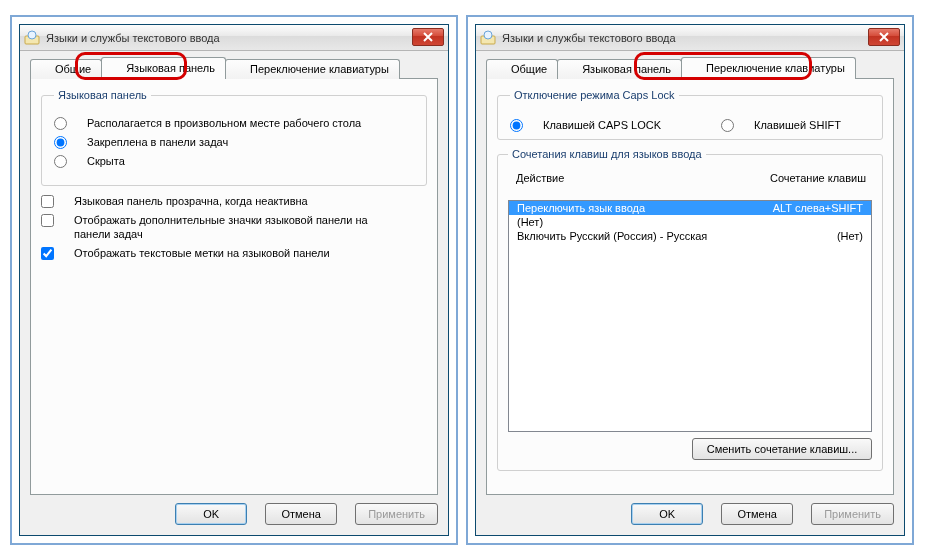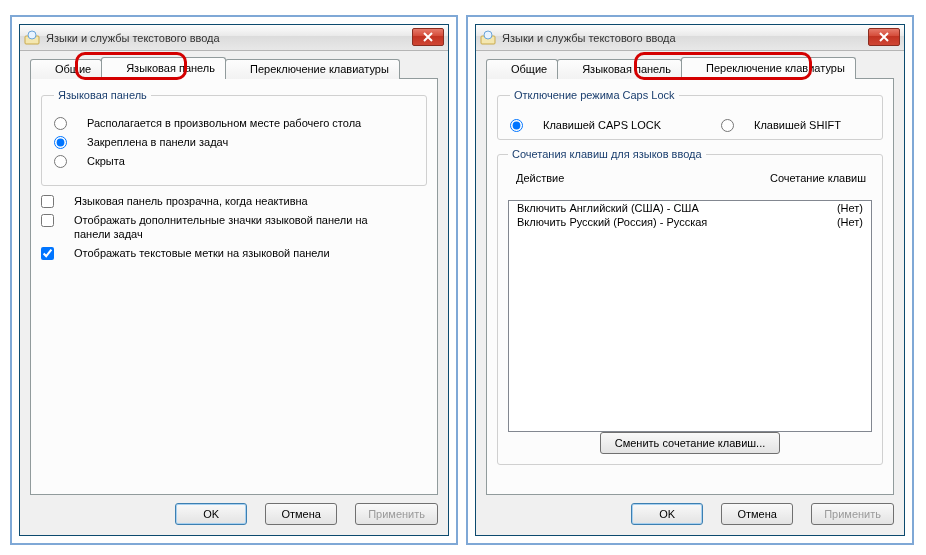--- a/index.html
+++ b/index.html
@@ -141,22 +141,22 @@
   .keys-row {
     display: flex;
     justify-content: space-between;
     padding: 1px 8px;
   }
   .keys-row.selected {
     background: #3399ff;
     color: #fff;
   }
   .change-btn-row {
-    display: flex; justify-content: center;
-    margin-top: 0;
+    display: flex; justify-content: flex-end;
+    margin-top: 6px;
   }
 
   .button {
     min-width: 72px;
     height: 22px;
     border: 1px solid #707070;
     border-radius: 3px;
     background: linear-gradient(to bottom, #f9f9f9, #e3e3e3);
     padding: 0 12px;
     font-family: inherit;
@@ -289,22 +289,25 @@
           </div>
         </fieldset>
 
         <fieldset class="group" style="padding:8px 10px 10px 10px;">
           <legend>Сочетания клавиш для языков ввода</legend>
           <div class="keys-header">
             <span>Действие</span>
             <span>Сочетание клавиш</span>
           </div>
           <div class="keys-list">
+            <div class="keys-row selected">
+              <span>Переключить язык ввода</span>
+              <span>ALT слева+SHIFT</span>
+            </div>
             <div class="keys-row">
-              <span>Включить Английский (США) - США</span>
               <span>(Нет)</span>
             </div>
             <div class="keys-row">
               <span>Включить Русский (Россия) - Русская</span>
               <span>(Нет)</span>
             </div>
           </div>
           <div class="change-btn-row">
             <button class="button" style="min-width:180px;">Сменить сочетание клавиш...</button>
           </div>

